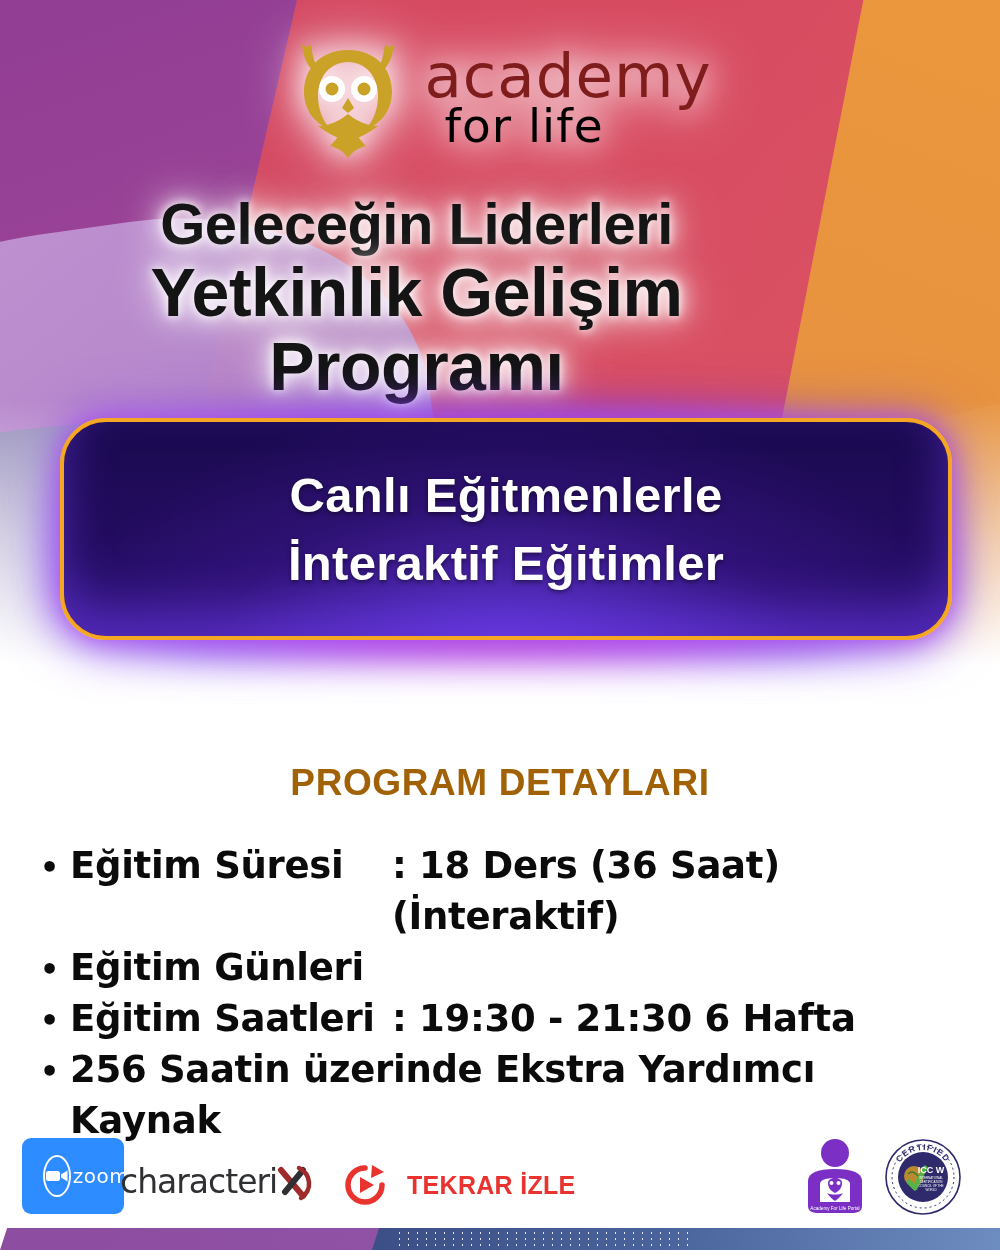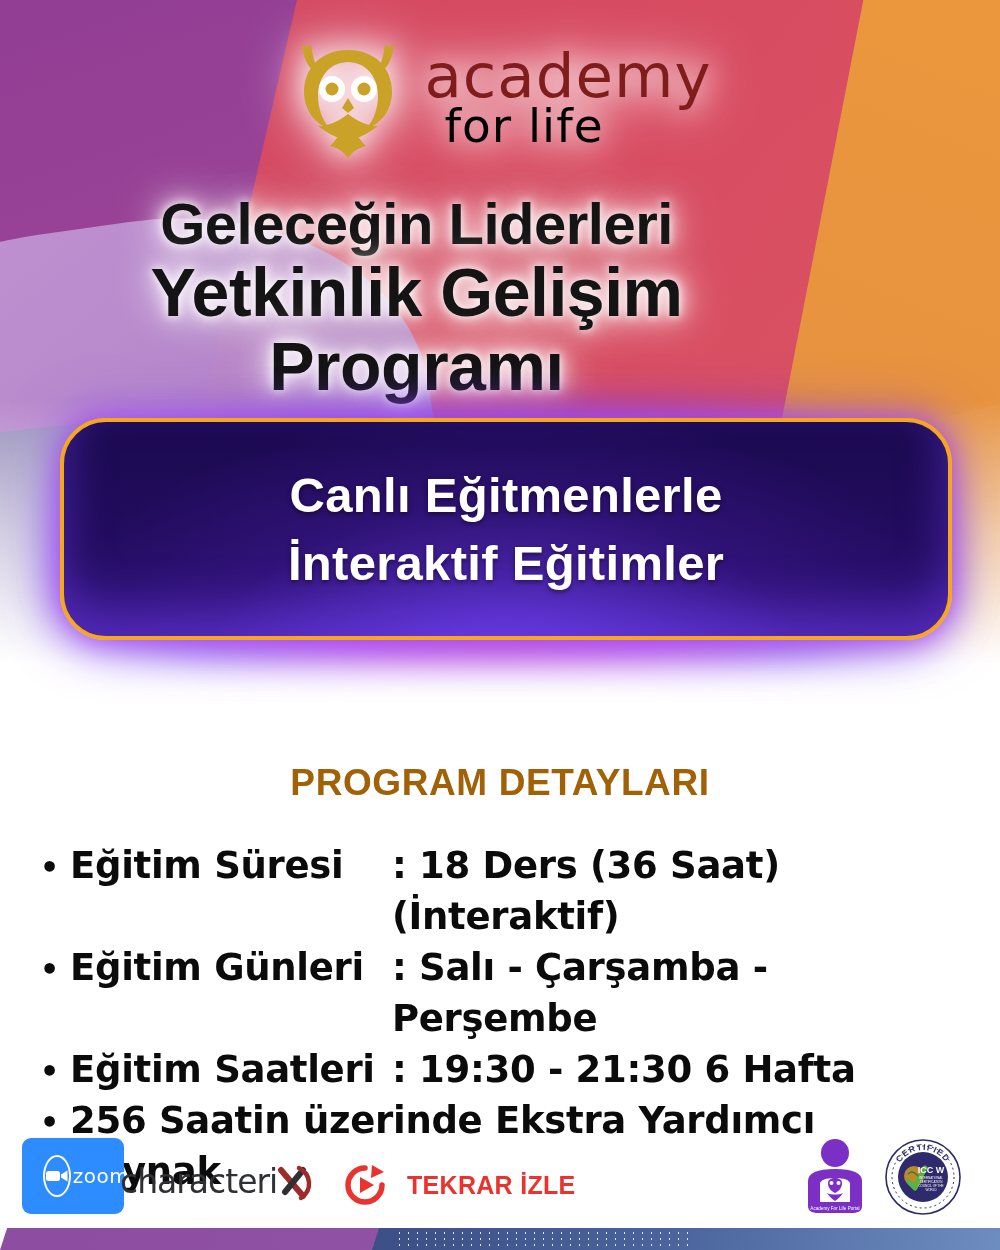--- a/index.html
+++ b/index.html
@@ -410,21 +410,20 @@
 
   <div class="details-list">
     <div class="detail-row">
       <span class="bullet">•</span>
       <span class="d-label">Eğitim Süresi</span>
       <span class="d-value"><span>: </span><span>18 Ders (36 Saat) (İnteraktif)</span></span>
     </div>
     <div class="detail-row">
       <span class="bullet">•</span>
       <span class="d-label">Eğitim Günleri</span>
-      <span class="d-value"><span>: </span><span>Salı - Çarşamba - Perşembe</span></span>
     </div>
     <div class="detail-row">
       <span class="bullet">•</span>
       <span class="d-label">Eğitim Saatleri</span>
       <span class="d-value"><span>: </span><span>19:30 - 21:30   6  Hafta</span></span>
     </div>
     <div class="detail-row">
       <span class="bullet">•</span>
       <span class="d-single">256 Saatin üzerinde Ekstra Yardımcı Kaynak</span>
     </div>

